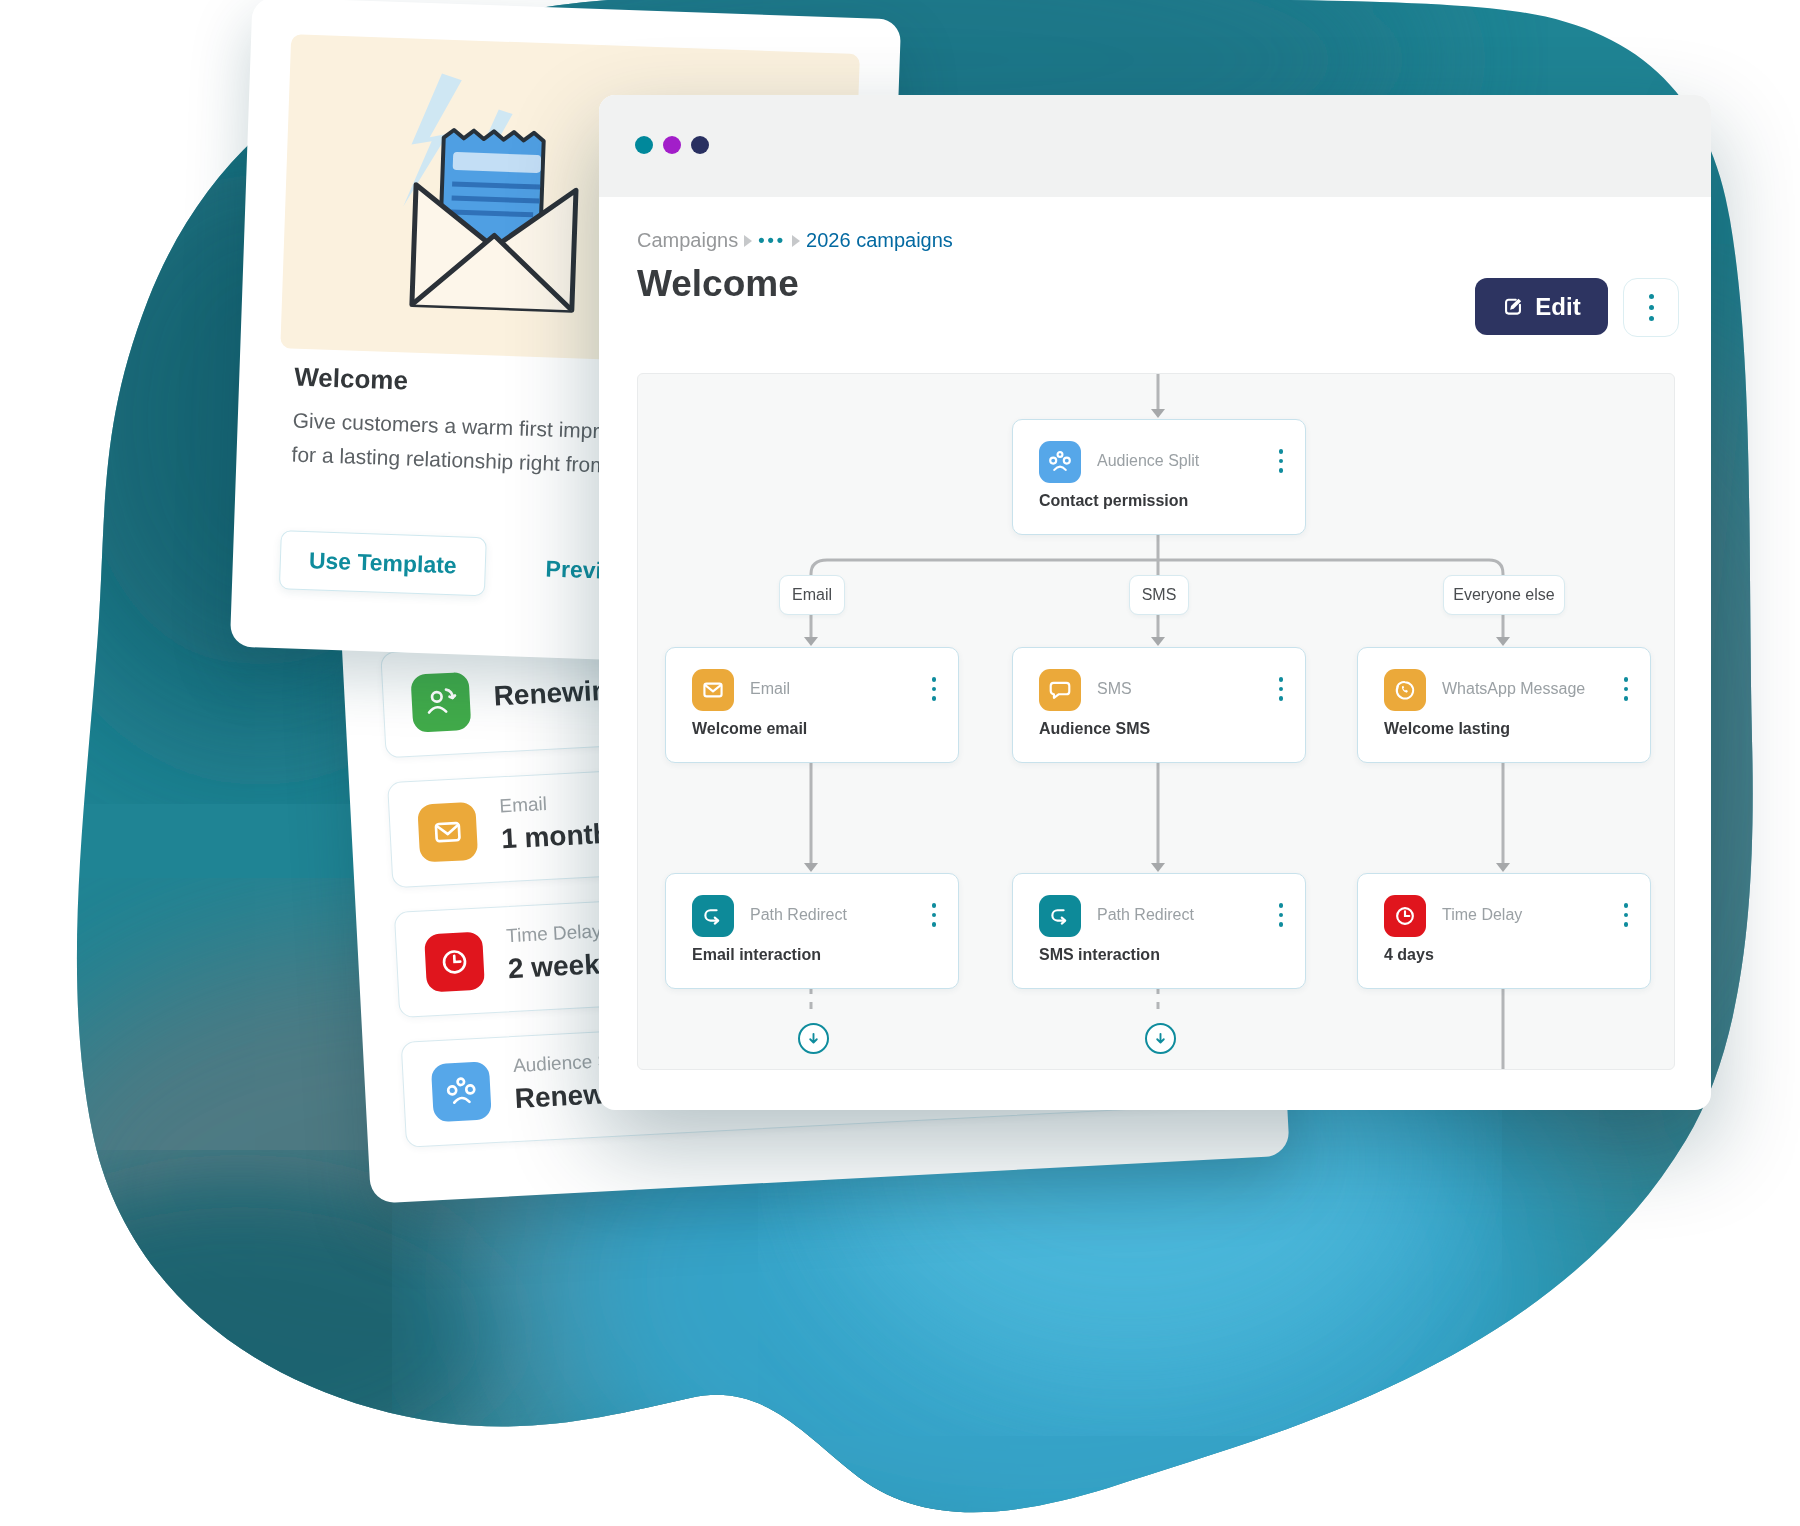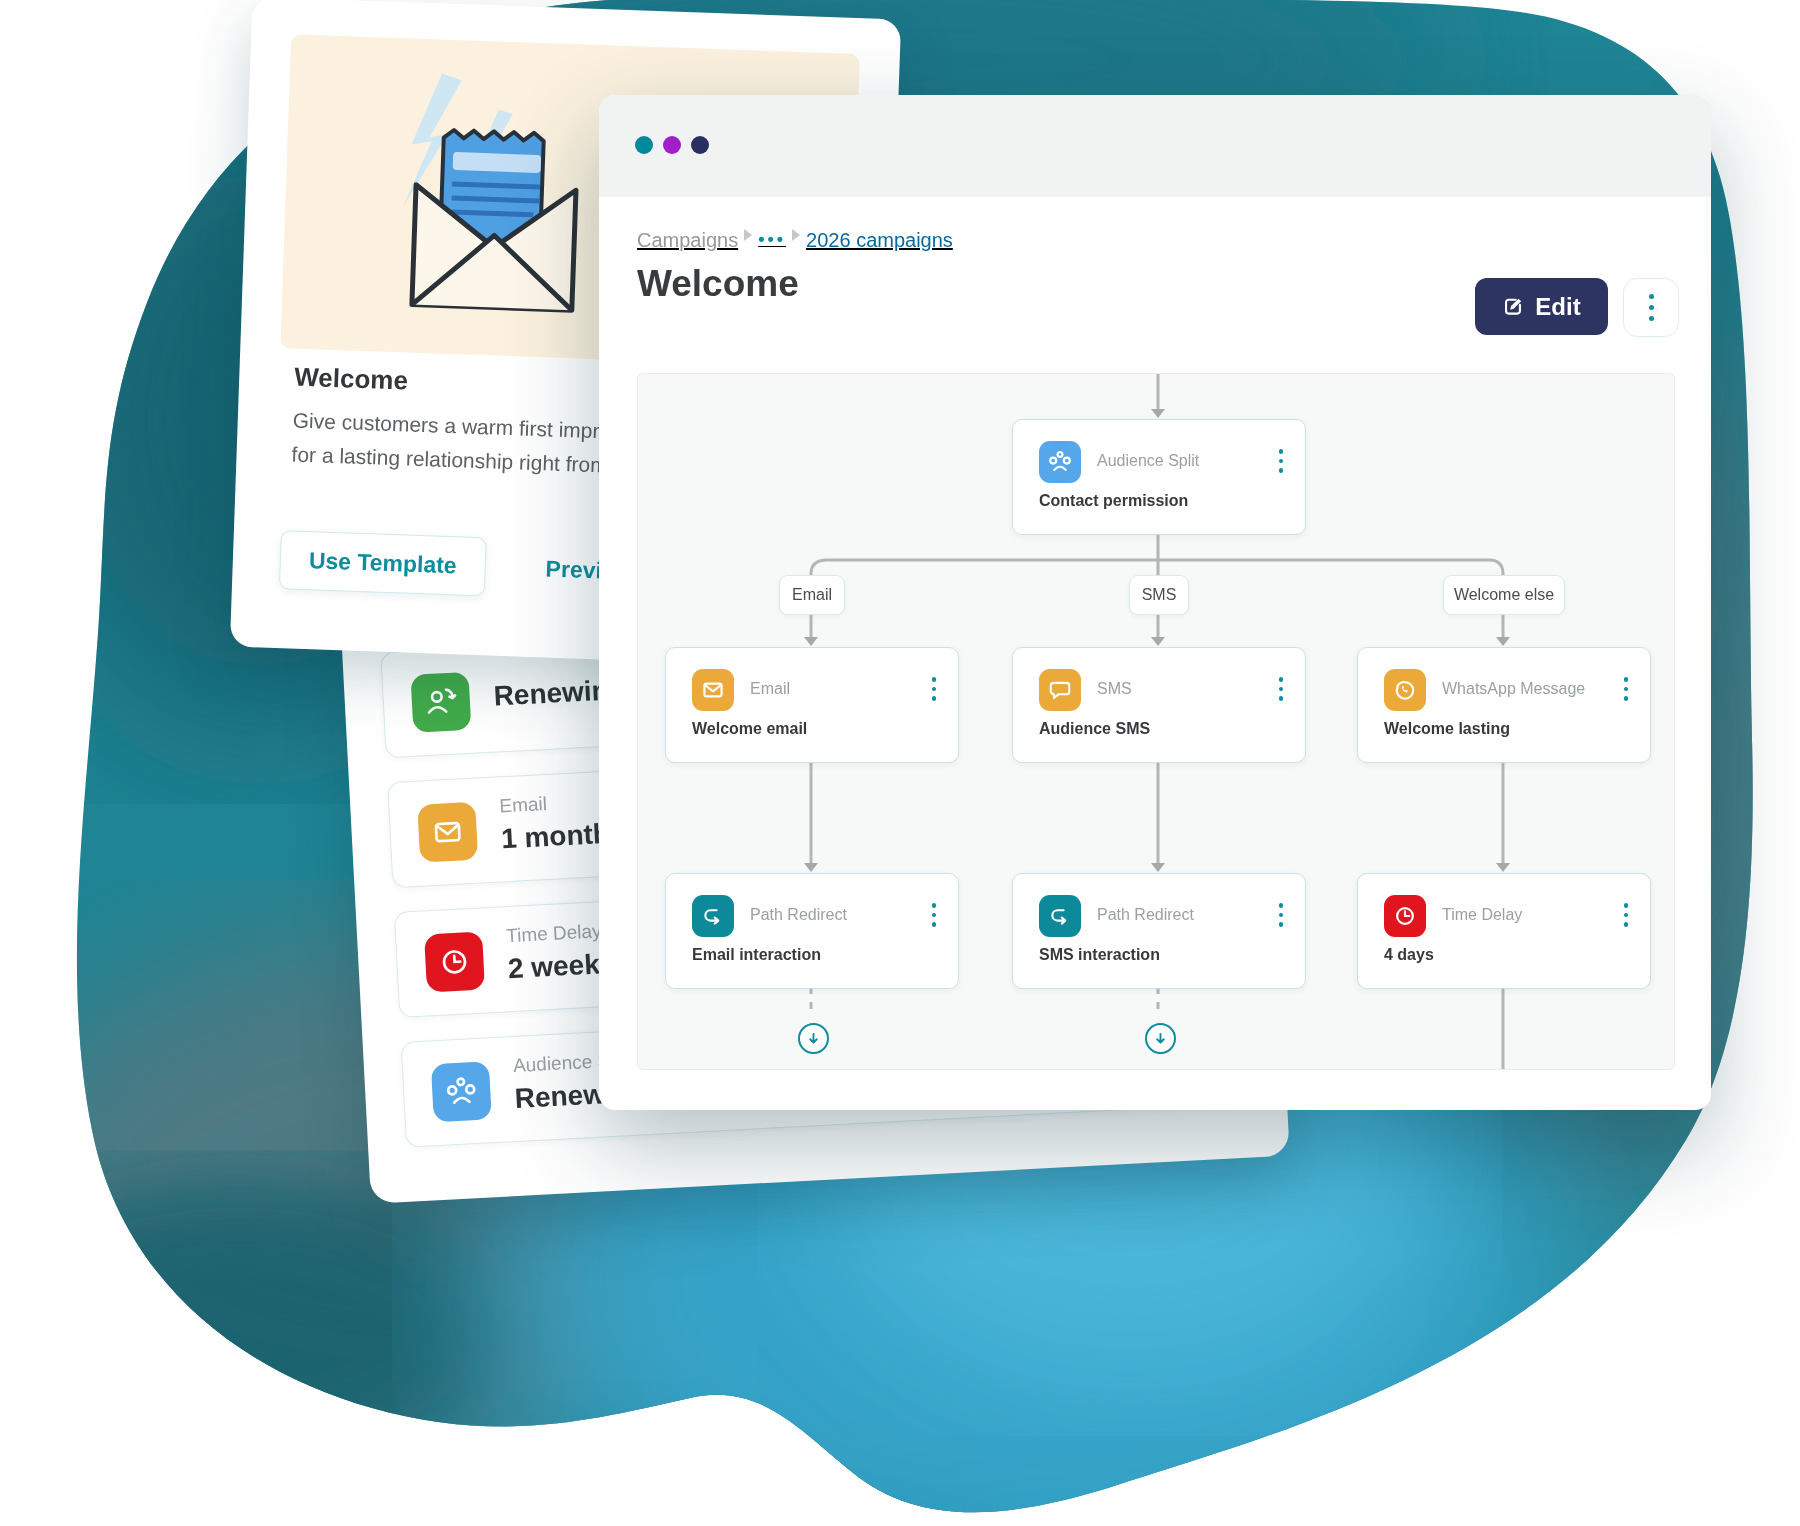--- a/index.html
+++ b/index.html
@@ -37,22 +37,22 @@
   .lrow .ltitle{position:absolute;left:110px;top:46px;font-size:28px;font-weight:700;color:#303336;white-space:nowrap;}
   .lrow.single .ltitle{top:33px;}
 
   
   .window{position:absolute;left:599px;top:95px;width:1112px;height:1015px;
     background:#fff;border-radius:16px;z-index:4;
     box-shadow:0 36px 90px rgba(8,50,62,.30);}
   .win-header{position:absolute;left:0;top:0;width:100%;height:102px;background:#f1f2f2;
     border-radius:16px 16px 0 0;}
   .dot{position:absolute;top:41px;width:18px;height:18px;border-radius:50%;}
-  .breadcrumb{position:absolute;left:38px;top:134px;display:flex;gap:6px;
-    font-size:20px;text-decoration:underline;}
+  .breadcrumb{position:absolute;left:38px;top:134px;display:flex;align-items:center;gap:6px;
+    font-size:20px;}
   .bc-root{color:#96989a;}
   .bc-sep{width:0;height:0;border-left:8px solid #c6c8ca;border-top:6px solid transparent;
     border-bottom:6px solid transparent;}
   .bc-ellipsis{color:#0f8c9d;font-weight:700;letter-spacing:3px;font-size:18px;}
   .bc-current{color:#0369a1;}
   .win-title{position:absolute;left:38px;top:168px;font-size:37px;font-weight:700;color:#393c3f;}
   .btn-edit{position:absolute;left:876px;top:183px;width:133px;height:57px;background:#2d3461;
     border-radius:12px;display:flex;align-items:center;justify-content:center;gap:11px;
     color:#fff;font-size:24px;font-weight:700;cursor:pointer;}
   .btn-kebab{position:absolute;left:1024px;top:183px;width:54px;height:57px;background:#fff;
@@ -274,21 +274,21 @@
         <span class="nkebab">
             <i></i>
             <i></i>
             <i></i>
           </span>
         <span class="ntitle">Contact permission</span>
       </div>
 
       <div class="pill" style="left:141px;width:64px;">Email</div>
       <div class="pill" style="left:491px;width:58px;">SMS</div>
-      <div class="pill" style="left:805px;width:120px;">Welcome else</div>
+      <div class="pill" style="left:805px;width:120px;">Everyone else</div>
 
       <div class="node" style="left:27px;top:273px;">
         <span class="nicon ic-amber">
           <svg width="30" height="30" viewBox="0 0 42 42" fill="none" stroke="#fff" stroke-width="3" stroke-linecap="round" stroke-linejoin="round">
             <rect x="9" y="12" width="24" height="18" rx="3"></rect>
               <path d="M10.5 14.5 L21 23 L31.5 14.5"></path>
           </svg>
         </span>
         <span class="nlabel">Email</span>
         <span class="nkebab">

